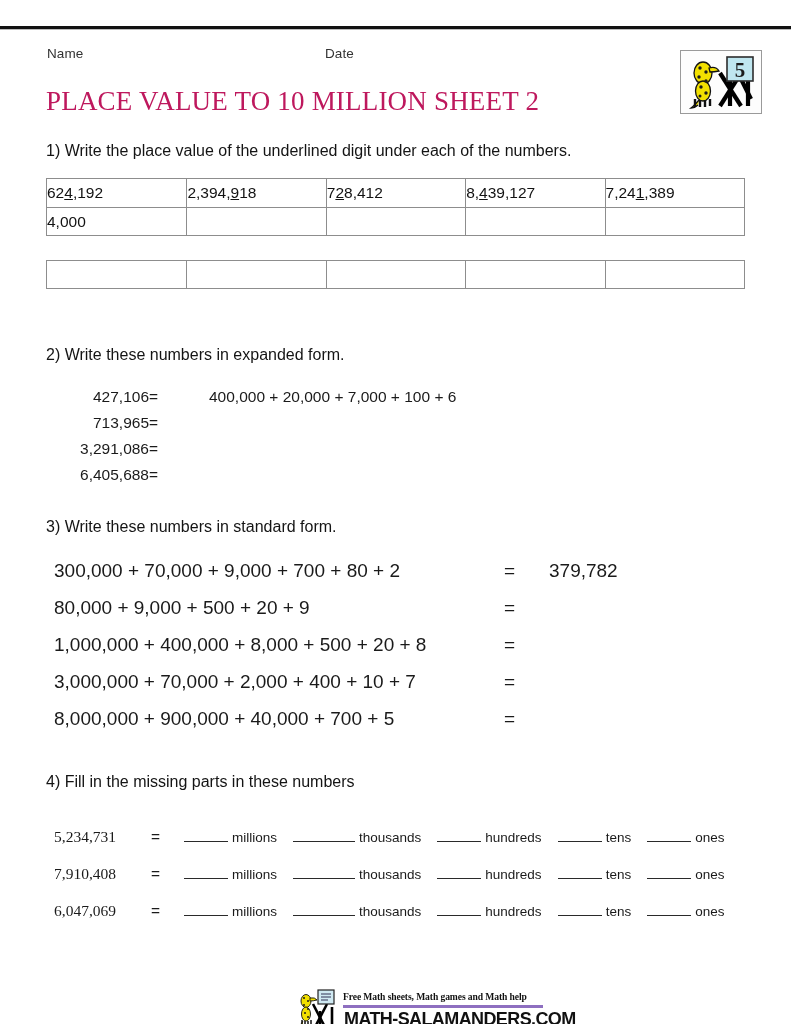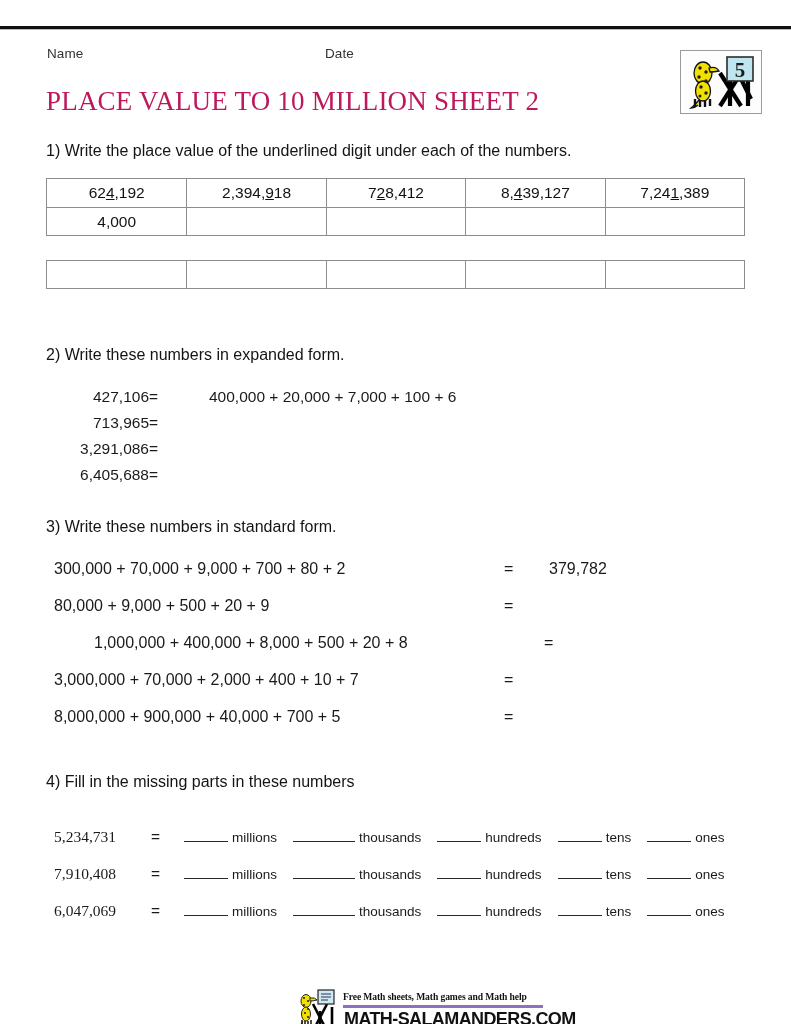--- a/index.html
+++ b/index.html
@@ -88,21 +88,21 @@
   .pv-table {
     position: absolute;
     left: 46px;
     width: 699px;
     border-collapse: collapse;
     table-layout: fixed;
   }
   .pv-table td {
     border: 1px solid #8d8d8d;
     height: 28px;
-    text-align: center;
+    text-align: left;
     vertical-align: middle;
     font-size: 15.5px;
     color: #121212;
     padding: 0;
   }
   .pv-table td.ans { height: 27px; }
   .pv-table col.c1 { width: 140px; }
   .pv-table col.cx { width: 139px; }
   .pv-table u { text-decoration: underline; text-underline-offset: 1px; }
 
@@ -123,21 +123,21 @@
     display: inline-block;
     width: 60px;
     text-align: left;
   }
   .ef-val { display: inline-block; }
 
   
   .sf-row {
     position: absolute;
     left: 54px;
-    font-size: 16px;
+    font-size: 19px;
     white-space: nowrap;
     height: 18px;
     text-decoration: underline;
   }
   .sf-expr {
     display: inline-block;
     width: 450px;
     text-align: left;
   }
   .sf-eq {
@@ -335,21 +335,21 @@
   </div>
 
   <div class="qtext" style="left:46px; top:488px;">3) Write these numbers in standard form.</div>
 
   <div class="sf-row" style="top:530px;">
     <span class="sf-expr">300,000 + 70,000 + 9,000 + 700 + 80 + 2</span><span class="sf-eq">=</span><span class="sf-val">379,782</span>
   </div>
   <div class="sf-row" style="top:567px;">
     <span class="sf-expr">80,000 + 9,000 + 500 + 20 + 9</span><span class="sf-eq">=</span><span class="sf-val"></span>
   </div>
-  <div class="sf-row" style="top:604px;margin-left:40px;">
+  <div class="sf-row" style="top:604px;">
     <span class="sf-expr">1,000,000 + 400,000 + 8,000 + 500 + 20 + 8</span><span class="sf-eq">=</span><span class="sf-val"></span>
   </div>
   <div class="sf-row" style="top:641px;">
     <span class="sf-expr">3,000,000 + 70,000 + 2,000 + 400 + 10 + 7</span><span class="sf-eq">=</span><span class="sf-val"></span>
   </div>
   <div class="sf-row" style="top:678px;">
     <span class="sf-expr">8,000,000 + 900,000 + 40,000 + 700 + 5</span><span class="sf-eq">=</span><span class="sf-val"></span>
   </div>
 
   <div class="qtext" style="left:46px; top:743px;">4) Fill in the missing parts in these numbers</div>

